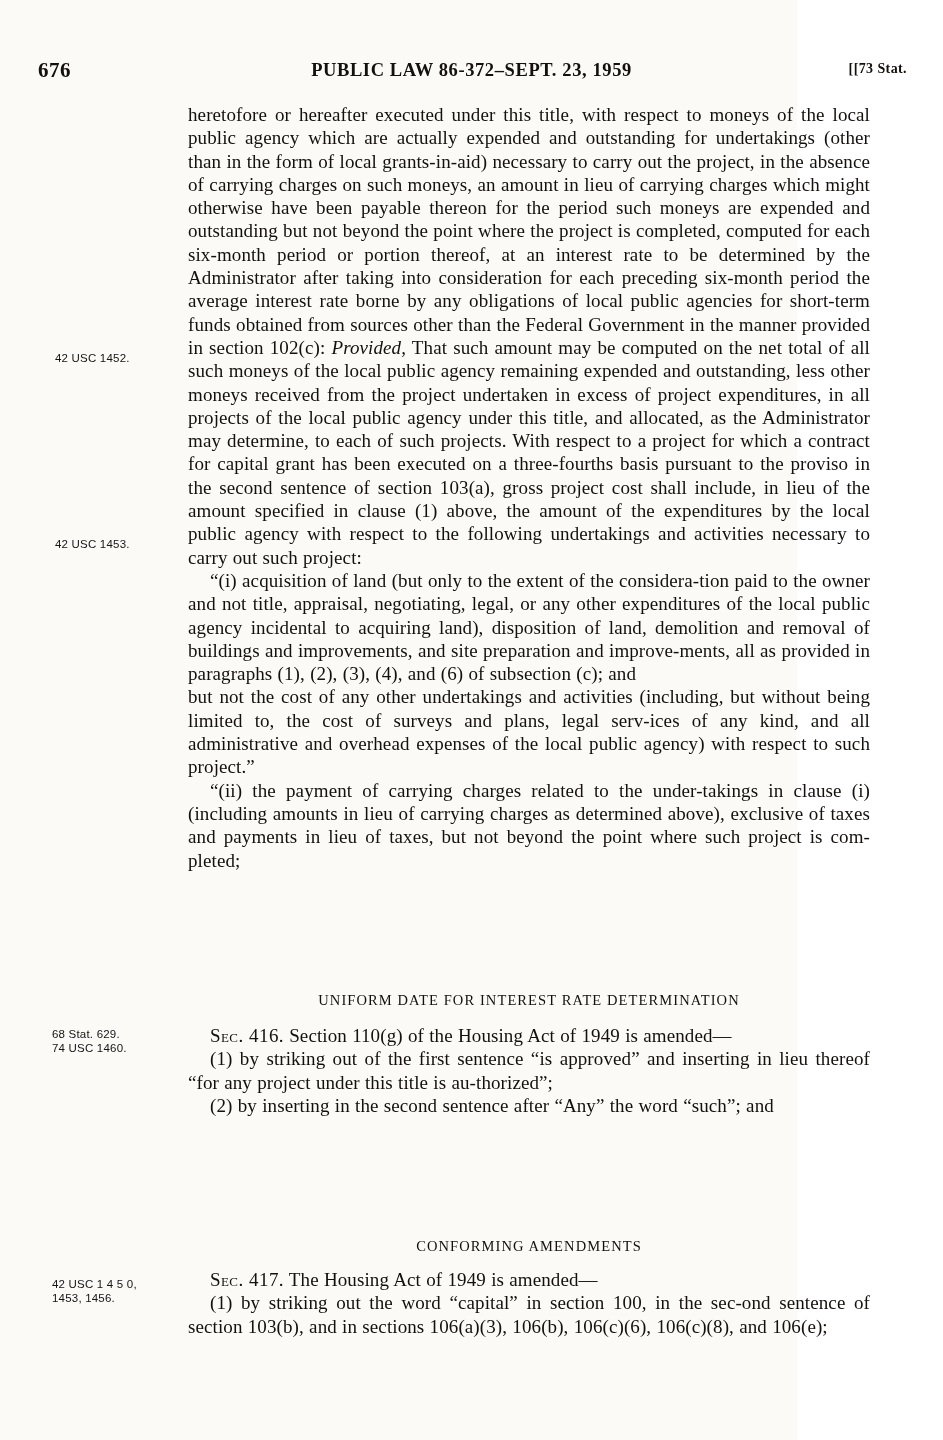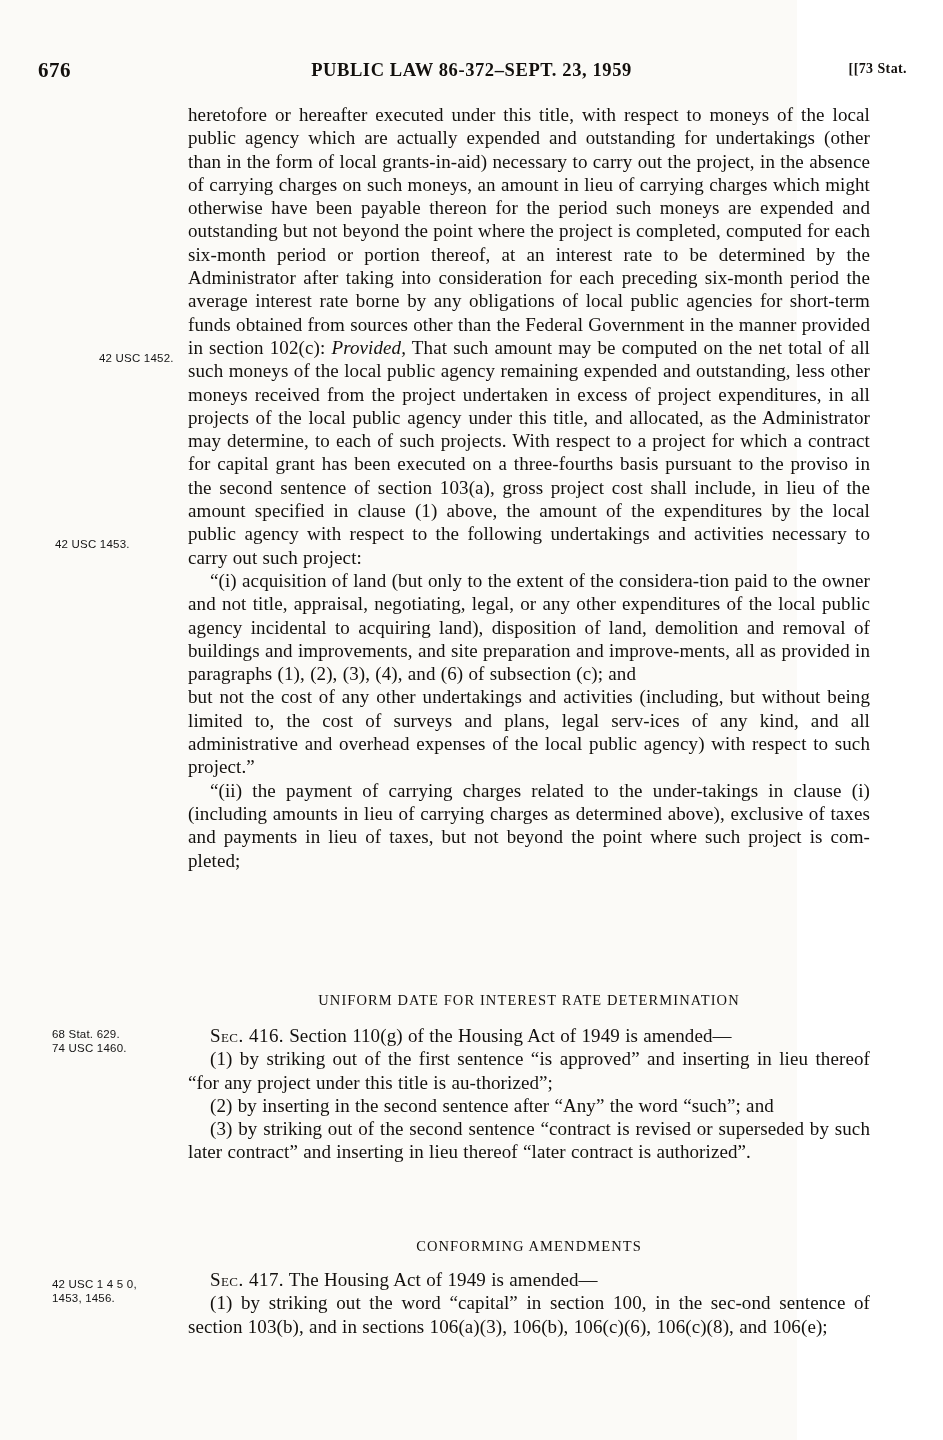--- a/index.html
+++ b/index.html
@@ -115,21 +115,21 @@
 <body>
 
 <div class="page">
 
   <div class="running-head">
     <div class="rh-page-number">676</div>
     <div class="rh-center">PUBLIC LAW 86-372–SEPT. 23, 1959</div>
     <div class="rh-right"><span class="bracket">[</span><span>[73 Stat.</span></div>
   </div>
 
-  <div class="margin-note" style="top: 352px; margin-left: 44px;">42 USC 1452.</div>
+  <div class="margin-note" style="top: 352px;">42 USC 1452.</div>
   <div class="margin-note" style="top: 538px;">42 USC 1453.</div>
   <div class="margin-note" style="top: 1028px; left: 52px;">
     <div>68 Stat. 629.</div>
     <div>74 USC 1460.</div>
   </div>
   <div class="margin-note" style="top: 1278px; left: 52px;">
     <div>42 USC  1 4 5 0,</div>
     <div>1453, 1456.</div>
   </div>
 
@@ -143,21 +143,20 @@
 
     <p class="just hang-first" style="margin-top: 0;"><span>“(ii) the payment of carrying charges related to the under-takings in clause (i) (including amounts in lieu of carrying charges as determined above), exclusive of taxes and payments in lieu of taxes, but not beyond the point where such project is com-pleted;</span></p>
   </div>
 
   <div class="sec-heading" style="top: 992px;">UNIFORM DATE FOR INTEREST RATE DETERMINATION</div>
 
   <div class="sec-body" style="top: 1024px;">
     <p class="just hang-first"><span class="sec-label">Sec. 416.</span> <span>Section 110(g) of the Housing Act of 1949 is amended—</span></p>
     <p class="just hang-first"><span>(1) by striking out of the first sentence “is approved” and inserting in lieu thereof “for any project under this title is au-thorized”;</span></p>
     <p class="just hang-first"><span>(2) by inserting in the second sentence after “Any” the word “such”; and</span></p>
-    <p class="just hang-first"><span>(3) by striking out of the second sentence “contract is revised or superseded by such later contract” and inserting in lieu thereof “later contract is authorized”.</span></p>
   </div>
 
   <div class="sec-heading" style="top: 1238px;">CONFORMING AMENDMENTS</div>
 
   <div class="sec-body" style="top: 1268px;">
     <p class="just hang-first"><span class="sec-label">Sec. 417.</span> <span>The Housing Act of 1949 is amended—</span></p>
     <p class="just hang-first"><span>(1) by striking out the word “capital” in section 100, in the sec-ond sentence of section 103(b), and in sections 106(a)(3), 106(b), 106(c)(6), 106(c)(8), and 106(e);</span></p>
   </div>
 
 </div>

